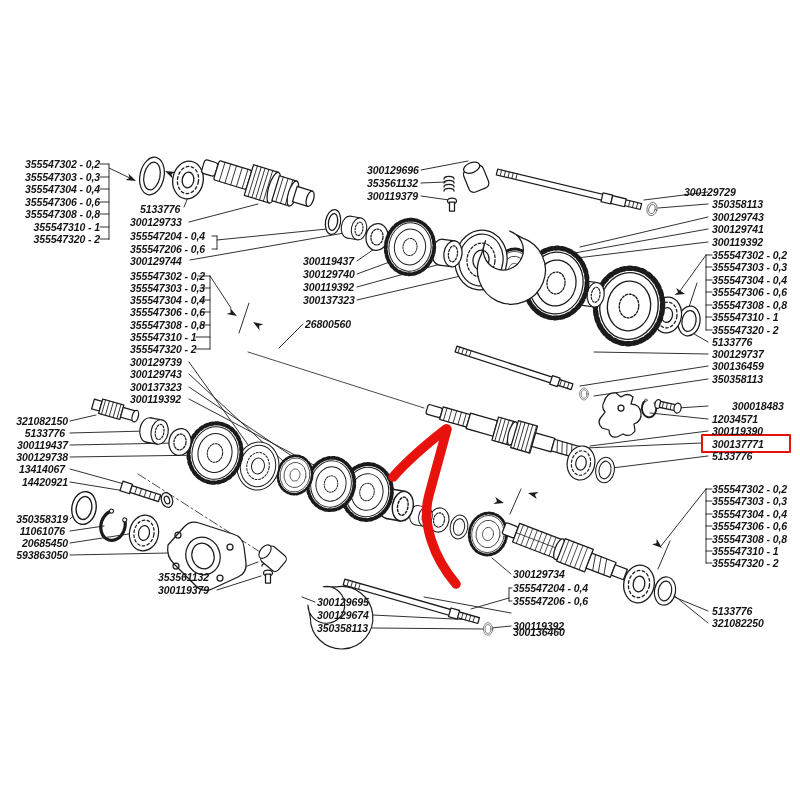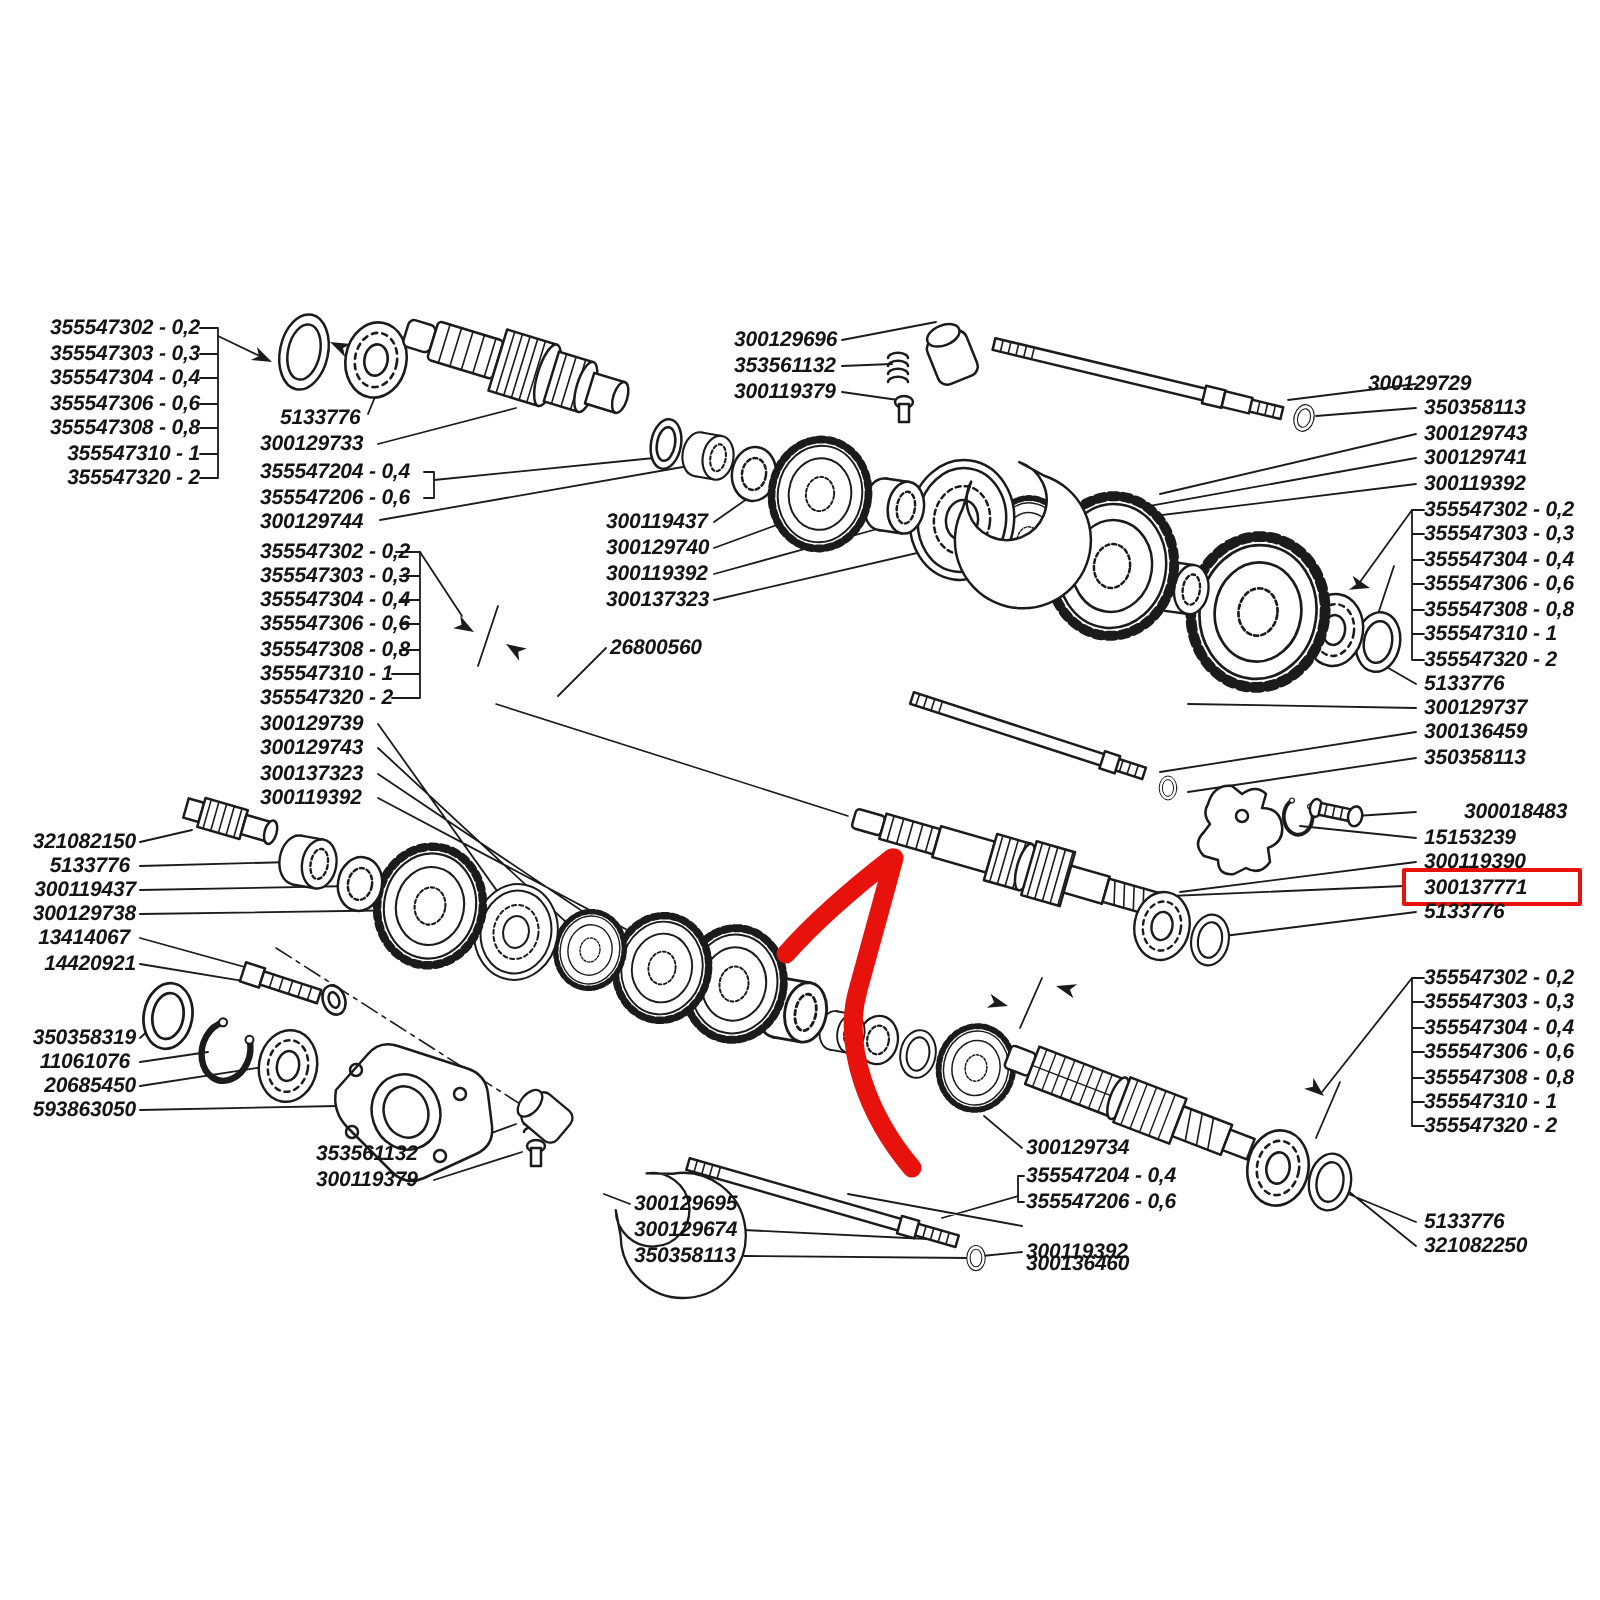--- a/index.html
+++ b/index.html
@@ -350,21 +350,21 @@
       <div class="lbl" style="left: 712px; top: 280px;">355547304 - 0,4</div>
       <div class="lbl" style="left: 712px; top: 292px;">355547306 - 0,6</div>
       <div class="lbl" style="left: 712px; top: 305px;">355547308 - 0,8</div>
       <div class="lbl" style="left: 712px; top: 317px;">355547310 - 1</div>
       <div class="lbl" style="left: 712px; top: 330px;">355547320 - 2</div>
       <div class="lbl" style="left: 712px; top: 342px;">5133776</div>
       <div class="lbl" style="left: 712px; top: 354px;">300129737</div>
       <div class="lbl" style="left: 712px; top: 366px;">300136459</div>
       <div class="lbl" style="left: 712px; top: 379px;">350358113</div>
       <div class="lbl" style="left: 712px; top: 406px; margin-left: 20px;">300018483</div>
-      <div class="lbl" style="left: 712px; top: 419px;">15153239</div>
+      <div class="lbl" style="left: 712px; top: 419px;">12034571</div>
       <div class="lbl" style="left: 712px; top: 431px;">300119390</div>
       <div class="lbl" style="left: 712px; top: 444px;">300137771</div>
       <div class="lbl" style="left: 712px; top: 456px;">5133776</div>
       <div class="lbl" style="left: 712px; top: 489px;">355547302 - 0,2</div>
       <div class="lbl" style="left: 712px; top: 501px;">355547303 - 0,3</div>
       <div class="lbl" style="left: 712px; top: 514px;">355547304 - 0,4</div>
       <div class="lbl" style="left: 712px; top: 526px;">355547306 - 0,6</div>
       <div class="lbl" style="left: 712px; top: 539px;">355547308 - 0,8</div>
       <div class="lbl" style="left: 712px; top: 551px;">355547310 - 1</div>
       <div class="lbl" style="left: 712px; top: 563px;">355547320 - 2</div>

